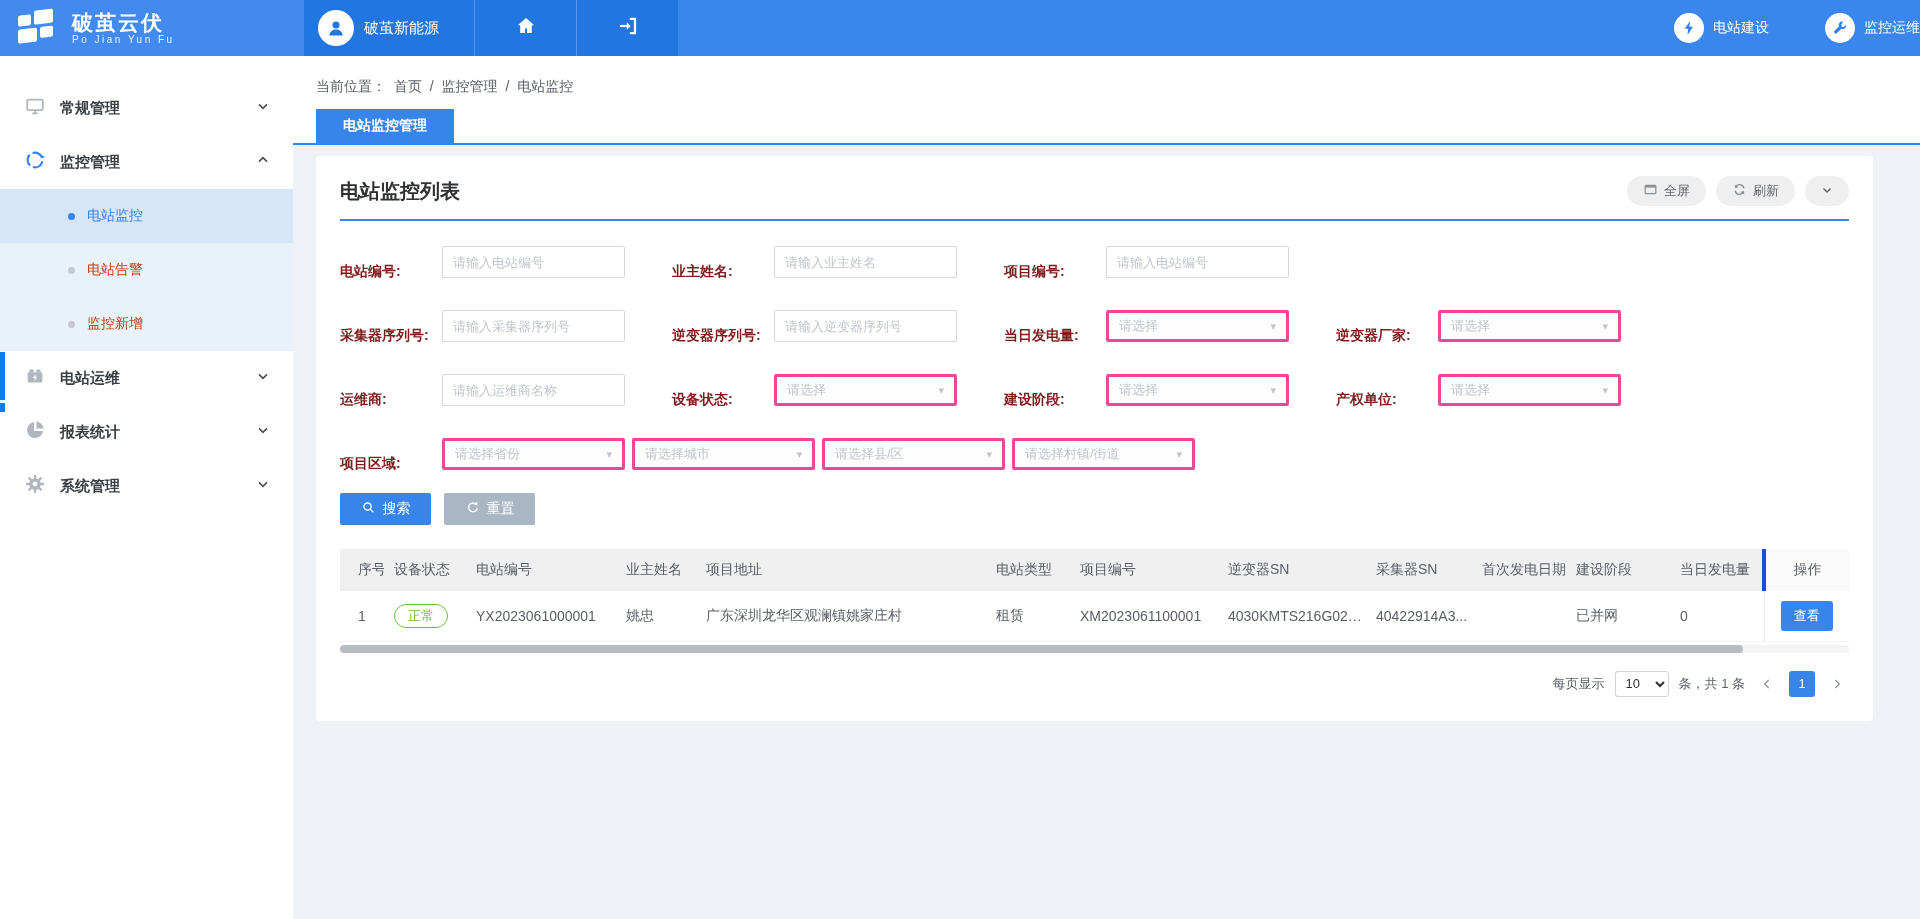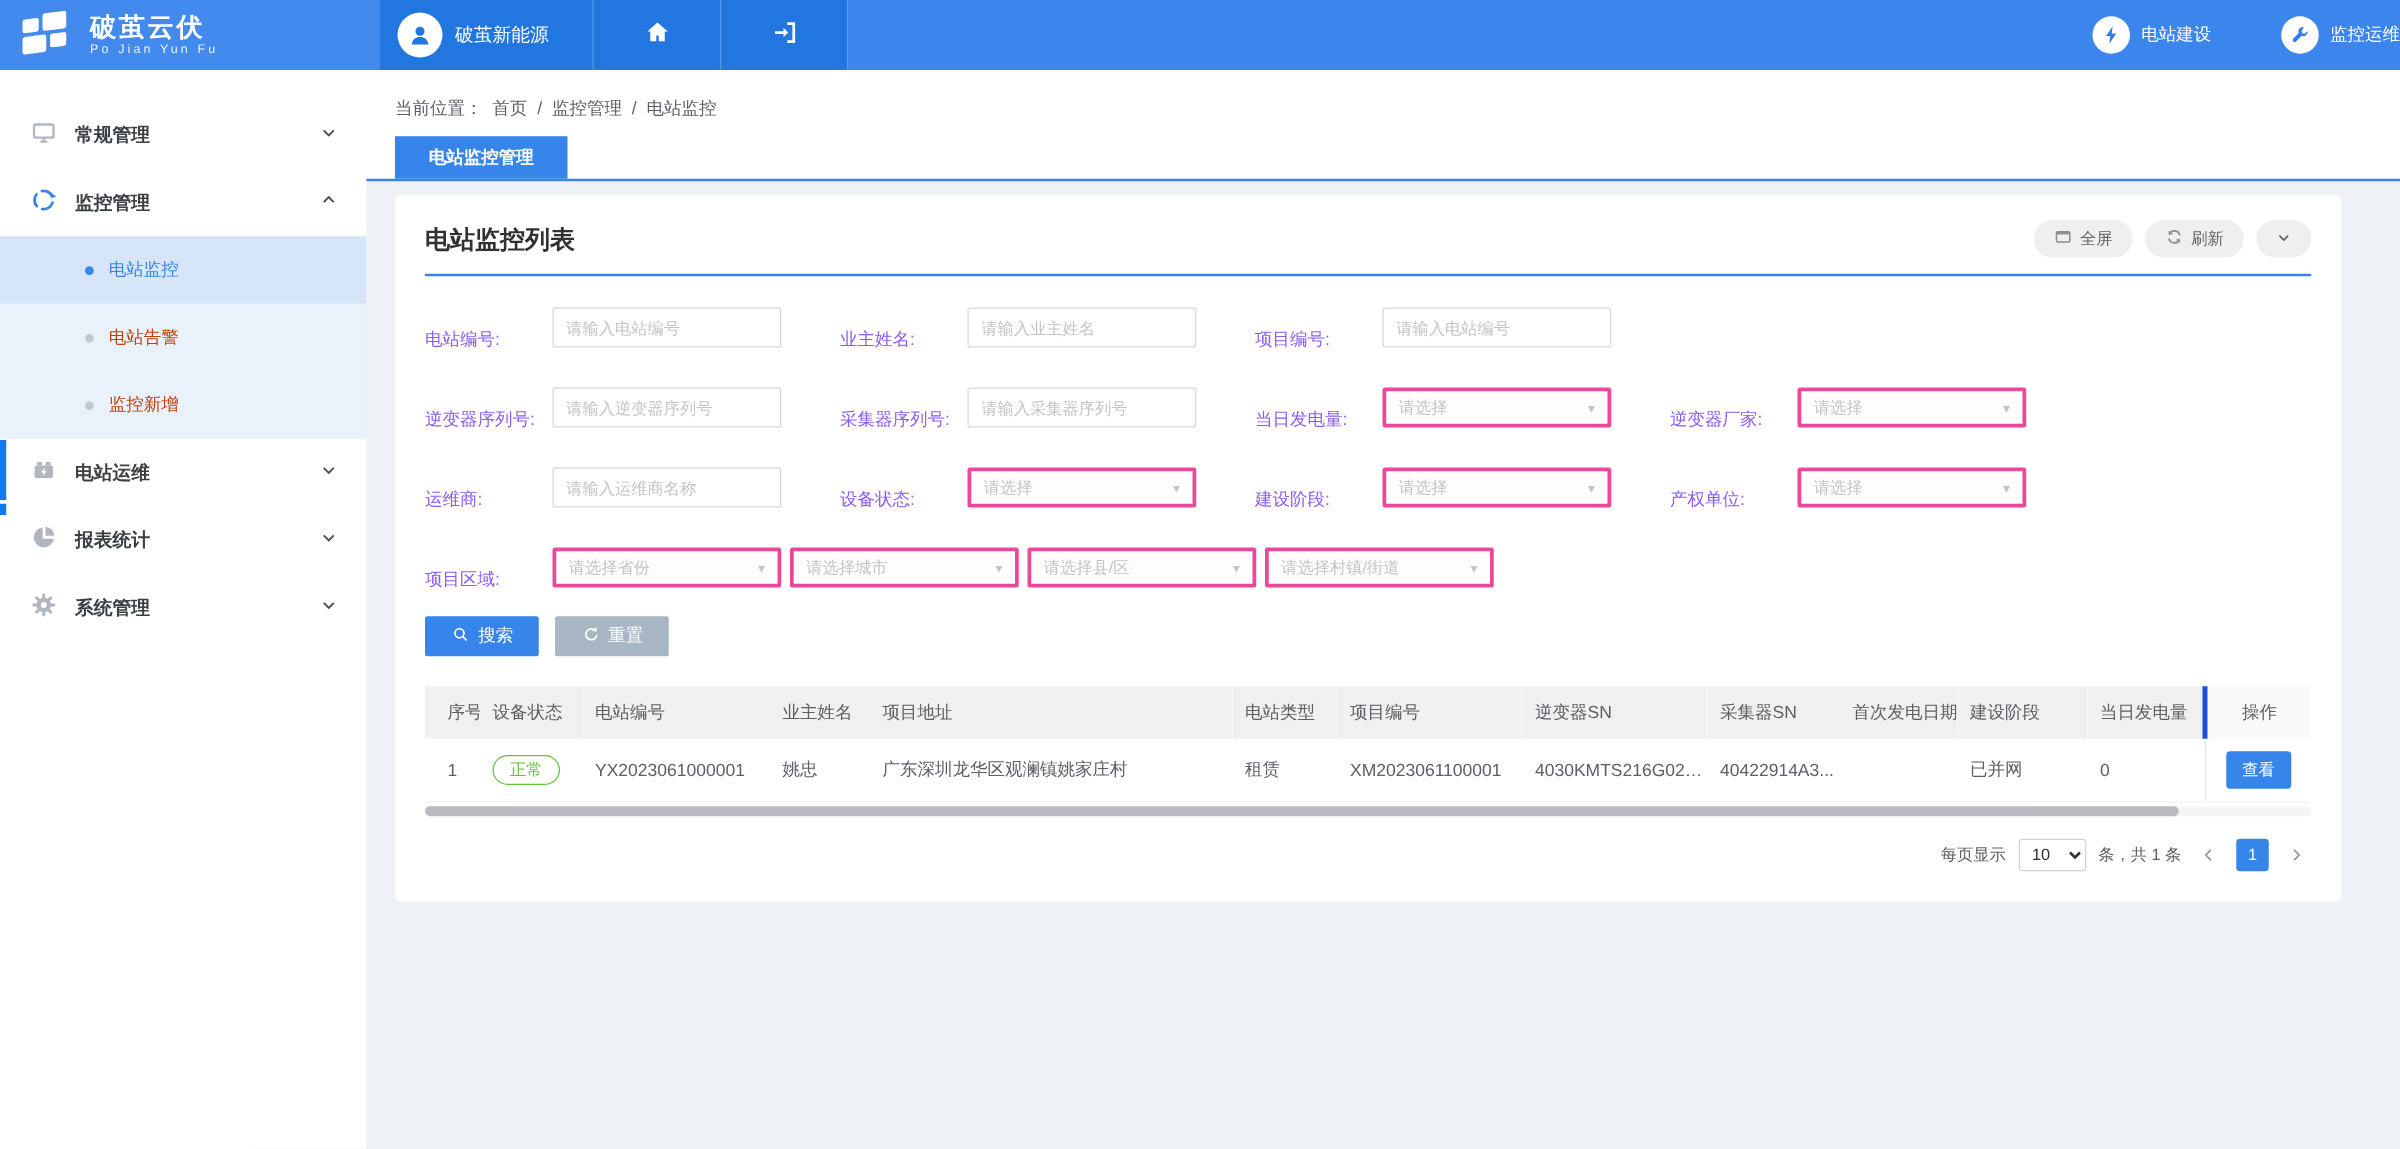--- a/index.html
+++ b/index.html
@@ -54,21 +54,21 @@
   .panel-title { font-size:20px; font-weight:bold; color:#303133; }
   .panel-actions { display:flex; gap:10px; }
   .pill-btn { height:30px; border:none; background:#efefef; border-radius:15px; color:#5f6368; font-size:13px; display:flex; align-items:center; gap:6px; padding:0 16px; cursor:pointer; font-family:inherit; }
   .pill-btn.sm { padding:0 15px; }
   .title-underline { height:2px; background:#3784ea; margin-top:13px; }
 
   
   .filter-form { margin-top:22px; }
   .f-row { display:flex; margin-bottom:26px; }
   .field { width:332px; display:flex; align-items:center; flex:none; }
-  .flabel { width:102px; font-size:14px; color:#8b5cf6; font-weight:normal; white-space:nowrap;margin-top:20px; }
+  .flabel { width:102px; font-size:14px; color:#7f1d1d; font-weight:bold; white-space:nowrap;margin-top:20px; }
   .fctrl { width:183px; height:32px; }
   input.fctrl { border:1px solid #d4d7dc; border-radius:2px; padding:0 10px; font-size:13px; color:#333; font-family:inherit; outline:none; }
   input.fctrl::placeholder { color:#c0c4cc; }
   .fselect { border:3px solid #ec4899; border-radius:2px; background:#fdfdfd; display:flex; align-items:center; justify-content:space-between; padding:0 10px; cursor:pointer; }
   .fselect .ph { font-size:13px; color:#c0c4cc; }
   .fselect .caret { font-size:11px; color:#c0c4cc; }
   .region-row { margin-bottom:20px; }
   .region-selects { display:flex; gap:7px; }
 
   .btn-row { display:flex; gap:13px; margin-top:6px; }
@@ -336,26 +336,26 @@
               <input class="fctrl" placeholder="请输入业主姓名" style="">
             </div>
             <div class="field">
               <span class="flabel">项目编号:</span>
               <input class="fctrl" placeholder="请输入电站编号" style="">
             </div>
           </div>
 
           <div class="f-row">
             <div class="field">
+              <span class="flabel">采集器序列号:</span>
+              <input class="fctrl" placeholder="请输入采集器序列号" style="">
+            </div>
+            <div class="field">
               <span class="flabel">逆变器序列号:</span>
               <input class="fctrl" placeholder="请输入逆变器序列号" style="">
-            </div>
-            <div class="field">
-              <span class="flabel">采集器序列号:</span>
-              <input class="fctrl" placeholder="请输入采集器序列号" style="">
             </div>
             <div class="field">
               <span class="flabel">当日发电量:</span>
               <div class="fctrl fselect">
                 <span class="ph">请选择</span>
                 <span class="caret">▾</span>
               </div>
             </div>
             <div class="field">
               <span class="flabel">逆变器厂家:</span>

